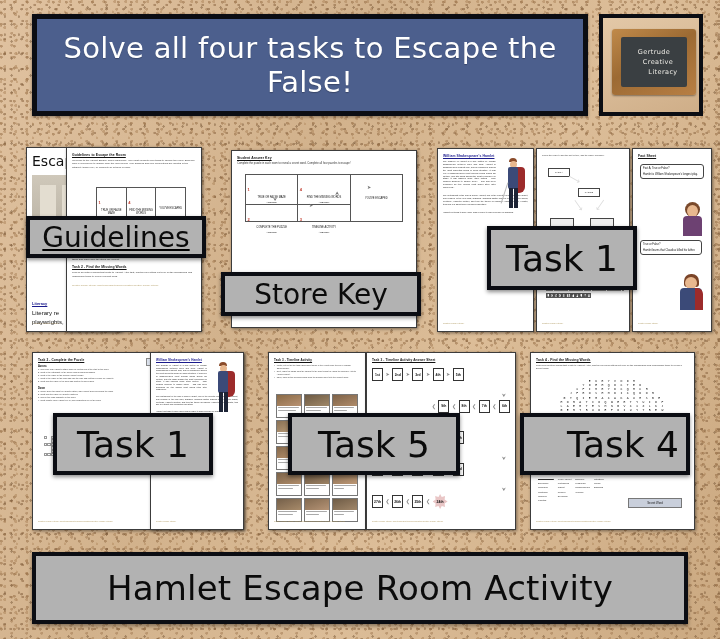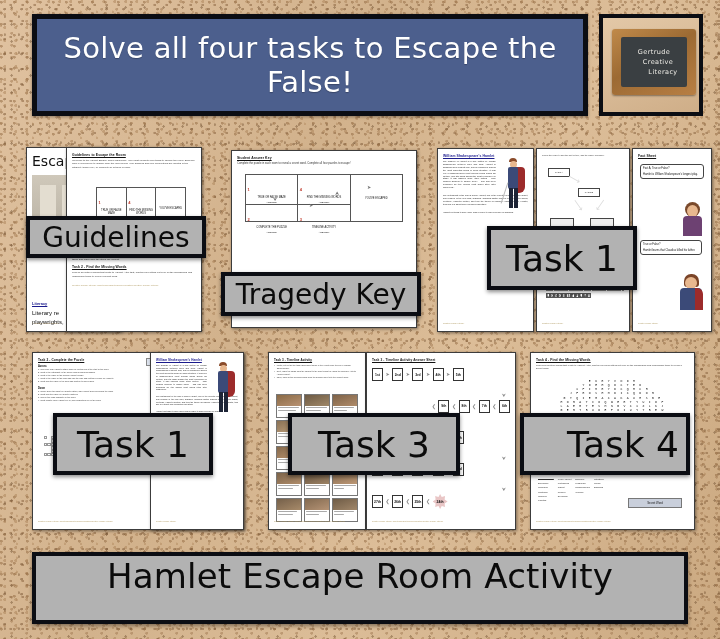--- a/index.html
+++ b/index.html
@@ -102,21 +102,21 @@
     font-family:"DejaVu Sans",sans-serif;
     color:#0b0b0b;
     font-weight:400;
     white-space:nowrap;
   }
 
   
   #footer-banner{
     position:absolute;left:32px;top:552px;width:656px;height:72px;
     background:#b2b2b2;border:4px solid #0b0d13;box-sizing:border-box;
-    display:flex;align-items:flex-start;justify-content:center;
+    display:flex;align-items:center;justify-content:center;
     box-shadow:0 2px 4px rgba(0,0,0,.4);
   }
   #footer-title{
     font-family:"DejaVu Sans",sans-serif;
     font-size:34px;color:#0b0b0b;white-space:nowrap;letter-spacing:.2px;
   }
 
   
   .akgrid{position:absolute;left:8px;top:16px;right:8px;height:42px;border:.6px solid #555;display:flex;}
   .akcol{display:flex;flex-direction:column;flex:1;border-right:.6px solid #555;}
@@ -792,38 +792,38 @@
         <span>England</span>
       </div>
     </div>
     <div class="wsbtn" style="left:92px;top:140px;width:52px;height:8px;">
       <span>Secret Word</span>
     </div>
     <div style="position:absolute;left:0;bottom:2px;font-size:1.9px;color:#b09a62;">Creative Primary Literacy www.teacherspayteachers.com/Store/Creative-Primary-Literacy</div>
   </div>
 </div>
 
-<div class="label-box" style="left:26px;top:216px;width:180px;height:42px;">
+<div class="label-box" style="left:26px;top:216px;width:180px;height:42px;text-decoration:underline;">
   <span style="font-size:28px;">Guidelines</span>
 </div>
 
 <div class="label-box" style="left:221px;top:272px;width:200px;height:44px;">
-  <span style="font-size:28px;">Tragedy Key</span>
+  <span style="font-size:28px;">Store Key</span>
 </div>
 
 <div class="label-box" style="left:487px;top:226px;width:150px;height:64px;">
   <span style="font-size:36px;">Task 1</span>
 </div>
 
 <div class="label-box" style="left:53px;top:413px;width:160px;height:62px;">
   <span style="font-size:36px;">Task 1</span>
 </div>
 
 <div class="label-box" style="left:288px;top:413px;width:172px;height:62px;">
-  <span style="font-size:36px;">Task 3</span>
+  <span style="font-size:36px;">Task 5</span>
 </div>
 
 <div class="label-box" style="left:520px;top:413px;width:170px;height:62px;padding-left:36px;">
   <span style="font-size:36px;">Task 4</span>
 </div>
 
 <div id="footer-banner">
   <span id="footer-title">Hamlet Escape Room Activity</span>
 </div>
 

